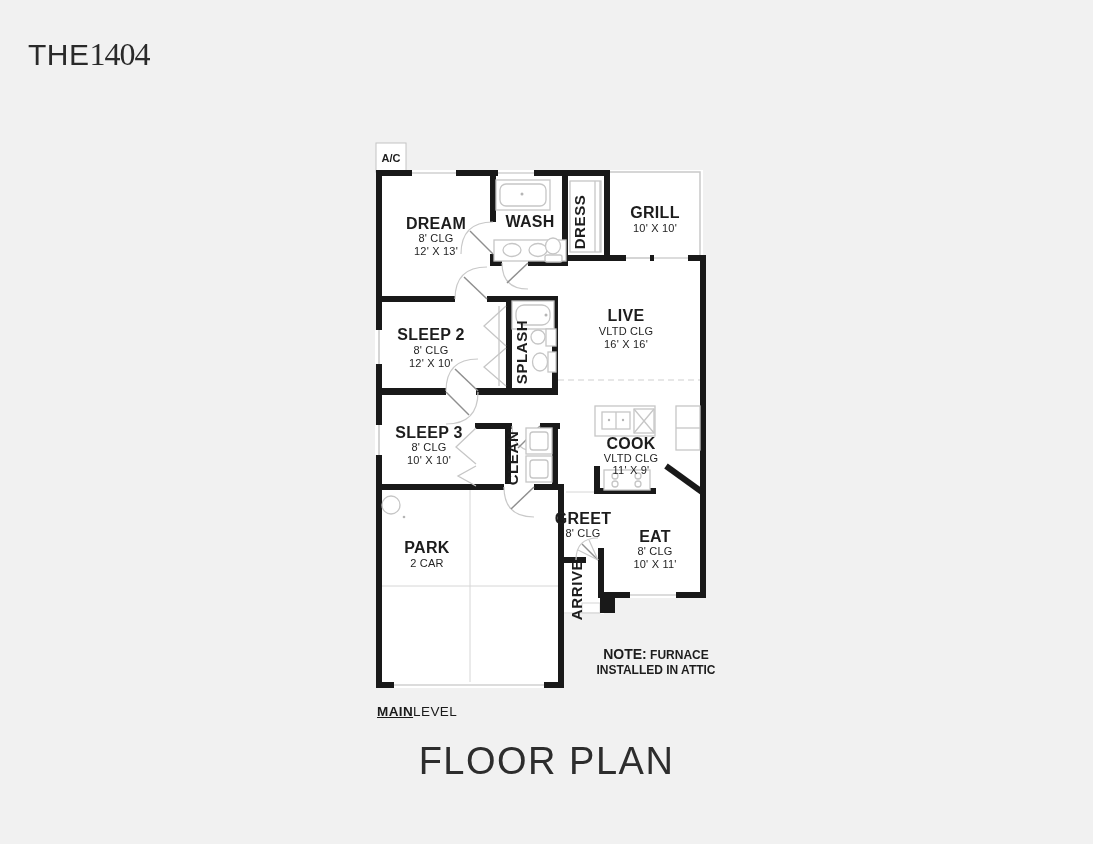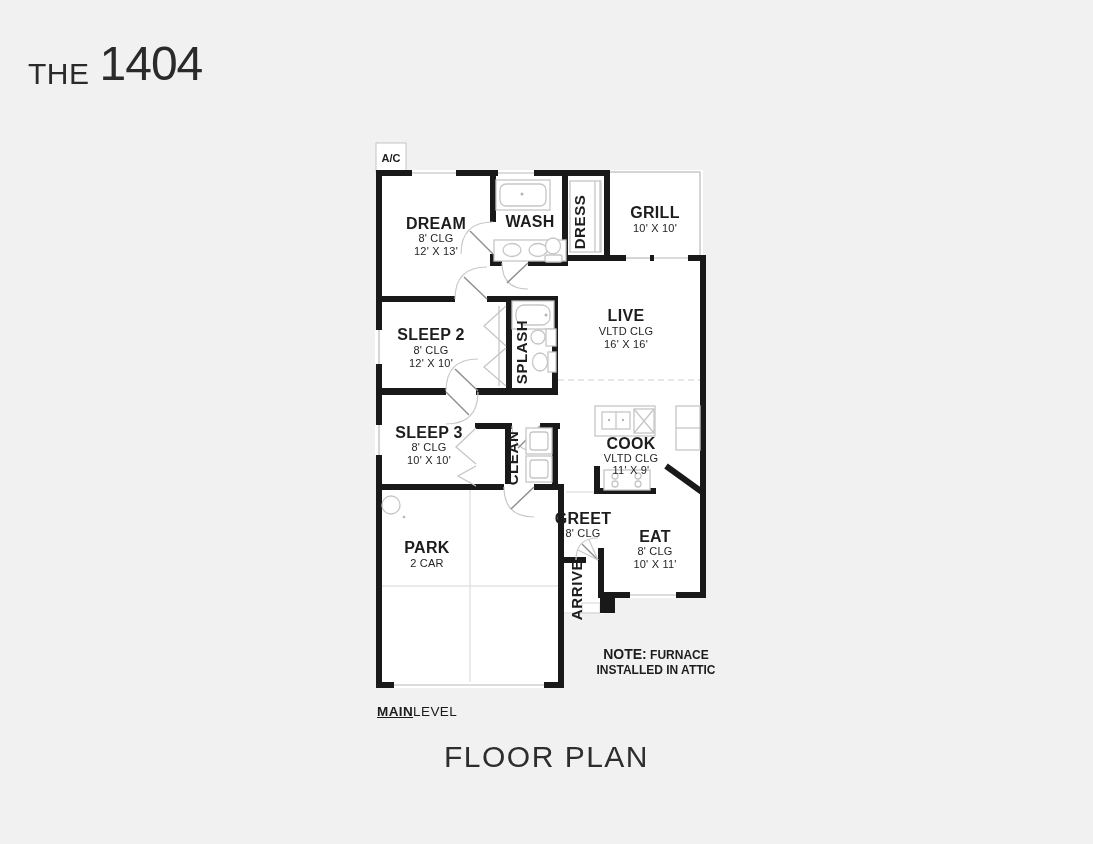--- a/index.html
+++ b/index.html
@@ -6,34 +6,34 @@
   body{
     width:1093px;height:844px;
     background:#f1f1f1;
     font-family:"Liberation Sans", sans-serif;
     position:relative;
     overflow:hidden;
     color:#232323;
   }
   .title{
     position:absolute;left:28px;top:36px;
-    display:flex;align-items:flex-end;white-space:nowrap;
+    display:flex;align-items:center;white-space:nowrap;
   }
   .title .t-the{font-size:30px;font-weight:400;letter-spacing:.5px;color:#2a2a2a;}
   .title .t-name{font-size:50px;font-weight:800;letter-spacing:-1.5px;margin-left:7px;color:#1e1e1e;}
-  .title .t-num{font-size:48px;font-weight:400;letter-spacing:-1px;margin-left:10px;color:#2a2a2a;}
+  .title .t-num{font-size:32px;font-weight:400;letter-spacing:-1px;color:#2a2a2a;font-family:Liberation Serif, serif;}
   .level-label{
     position:absolute;left:377px;top:704px;
     font-size:13.5px;letter-spacing:.4px;color:#1b1b1b;white-space:nowrap;
   }
   .level-label .lv-bold{font-weight:bold;text-decoration:underline;}
   .level-label .lv-rest{font-weight:400;}
   .footer-caption{
     position:absolute;left:0;top:740px;width:1093px;
-    text-align:center;font-size:30px;font-weight:400;
+    text-align:center;font-size:38px;font-weight:400;
     letter-spacing:1.5px;color:#2d2d2d;
   }
   svg{position:absolute;left:0;top:0;}
   svg text{font-family:"Liberation Sans", sans-serif;fill:#1d1d1d;}
   .rn{font-size:16px;font-weight:bold;letter-spacing:.3px;text-anchor:middle;}
   .rs{font-size:11px;font-weight:400;fill:#242424;text-anchor:middle;letter-spacing:.2px;}
   .rv{font-size:15px;font-weight:bold;letter-spacing:.6px;text-anchor:middle;}
   .ac-txt{font-size:11px;font-weight:bold;text-anchor:middle;}
   .nt1{font-size:14px;font-weight:bold;text-anchor:middle;}
   .nt2{font-size:12px;font-weight:bold;text-anchor:middle;}

